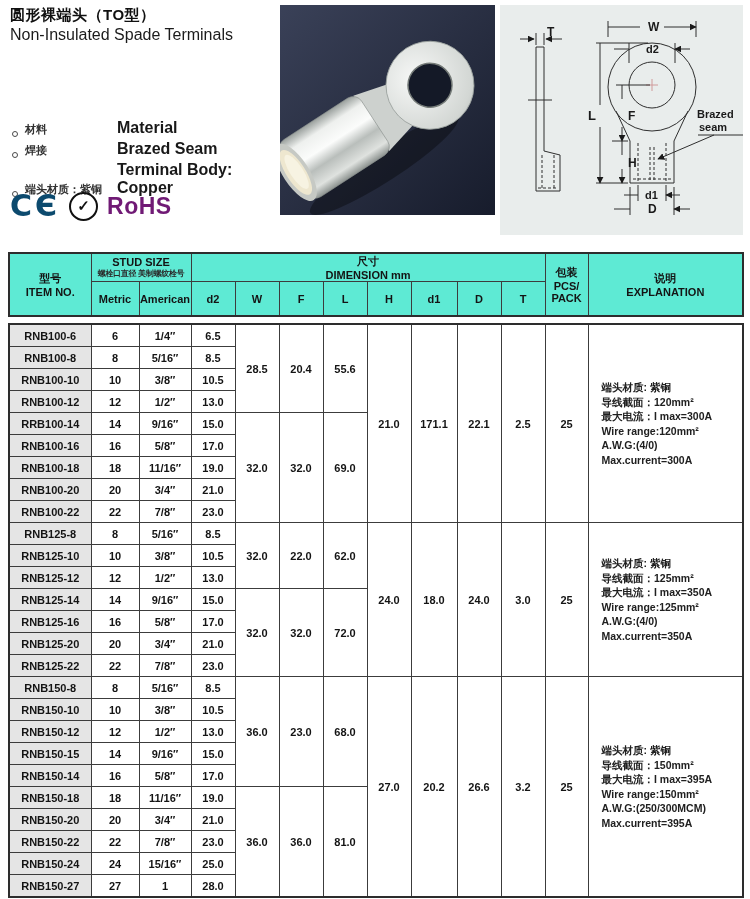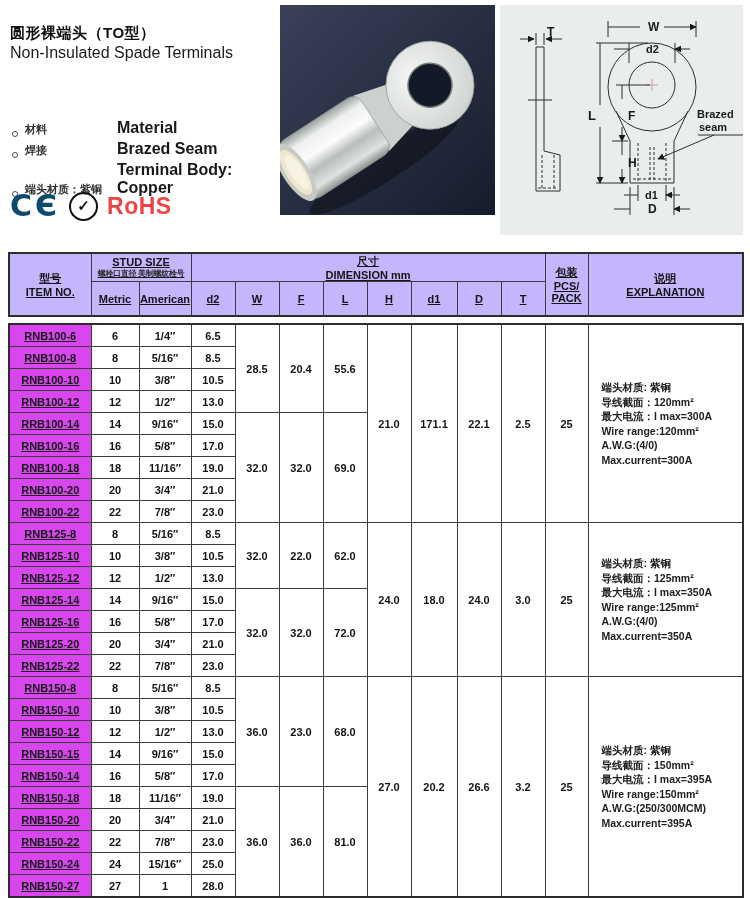--- a/index.html
+++ b/index.html
@@ -1,55 +1,55 @@
 <!DOCTYPE html>
 <html><head>
 <meta charset="utf-8">
 <style>
   html,body{margin:0;padding:0;background:#fff;}
   .page{position:relative;width:750px;height:899px;background:#ffffff;
         font-family:"Liberation Sans",sans-serif;overflow:hidden;}
 
   
-  .title-block{position:absolute;left:10px;top:24px;}
+  .title-block{position:absolute;left:10px;top:6px;}
   .title-zh{font-size:15px;font-weight:bold;color:#101010;letter-spacing:.5px;}
   .title-en{font-size:16px;color:#1b1b1b;margin-top:1px;}
 
   .materials{position:absolute;left:12px;top:119px;width:262px;}
   .mat-row{display:flex;align-items:flex-end;margin-bottom:3px;}
   .dot{width:4px;height:4px;border:1.6px solid #4a4a4a;border-radius:50%;
        margin:4px 7px 0 0;flex:none;}
   .mat-zh{width:92px;font-size:11px;font-weight:bold;color:#333;flex:none;}
   .mat-en{font-size:16px;font-weight:bold;color:#181818;}
 
   .logos{position:absolute;left:10px;top:191px;display:flex;align-items:center;gap:9px;}
   .ce{font-size:30px;font-weight:bold;color:#0c4a6e;
       font-family:"DejaVu Sans",sans-serif;letter-spacing:3px;line-height:30px;}
   .cert{width:25px;height:25px;border:2.4px solid #101010;border-radius:50%;
         display:flex;align-items:center;justify-content:center;
         font-size:15px;font-weight:bold;color:#101010;}
-  .rohs{font-size:23px;font-weight:bold;color:#ef4444;letter-spacing:.5px;}
+  .rohs{font-size:23px;font-weight:bold;color:#701a75;letter-spacing:.5px;}
 
   .photo-panel{position:absolute;left:280px;top:5px;width:215px;height:210px;}
   .drawing-panel{position:absolute;left:500px;top:5px;width:243px;height:230px;
                  background:#e9edec;}
 
   
   .table-area{position:absolute;left:8px;top:252px;width:734px;}
   table{border-collapse:collapse;table-layout:fixed;width:734px;}
   td{border:1px solid #3c3c3c;text-align:center;vertical-align:middle;
      font-size:11px;font-weight:bold;color:#141414;padding:0;overflow:hidden;}
   .head{border:2px solid #2d2d2d;margin-bottom:6px;}
-  .head td{background:#c4b5fd;text-decoration:underline;}
+  .head td{background:#5eead4;}
   .head .r1 td{height:26px;}
   .head .r2 td{height:33px;}
   .hsub{font-size:8px;letter-spacing:-.3px;color:#2a2a2a;}
   .body{border:2px solid #2d2d2d;}
   .body td{height:21px;background:#ffffff;}
-  .body td.item{background:#d946ef;text-decoration:underline;}
+  .body td.item{background:#e5e5e5;}
   td.expl{text-align:left;padding:0 4px 0 13px;font-size:10.5px;
           line-height:14.5px;font-weight:bold;color:#202020;}
 
   
   .dwg text{font-family:"Liberation Sans",sans-serif;font-weight:bold;fill:#1a1a1a;}
 </style>
 </head>
 <body>
 
 <div class="page">

